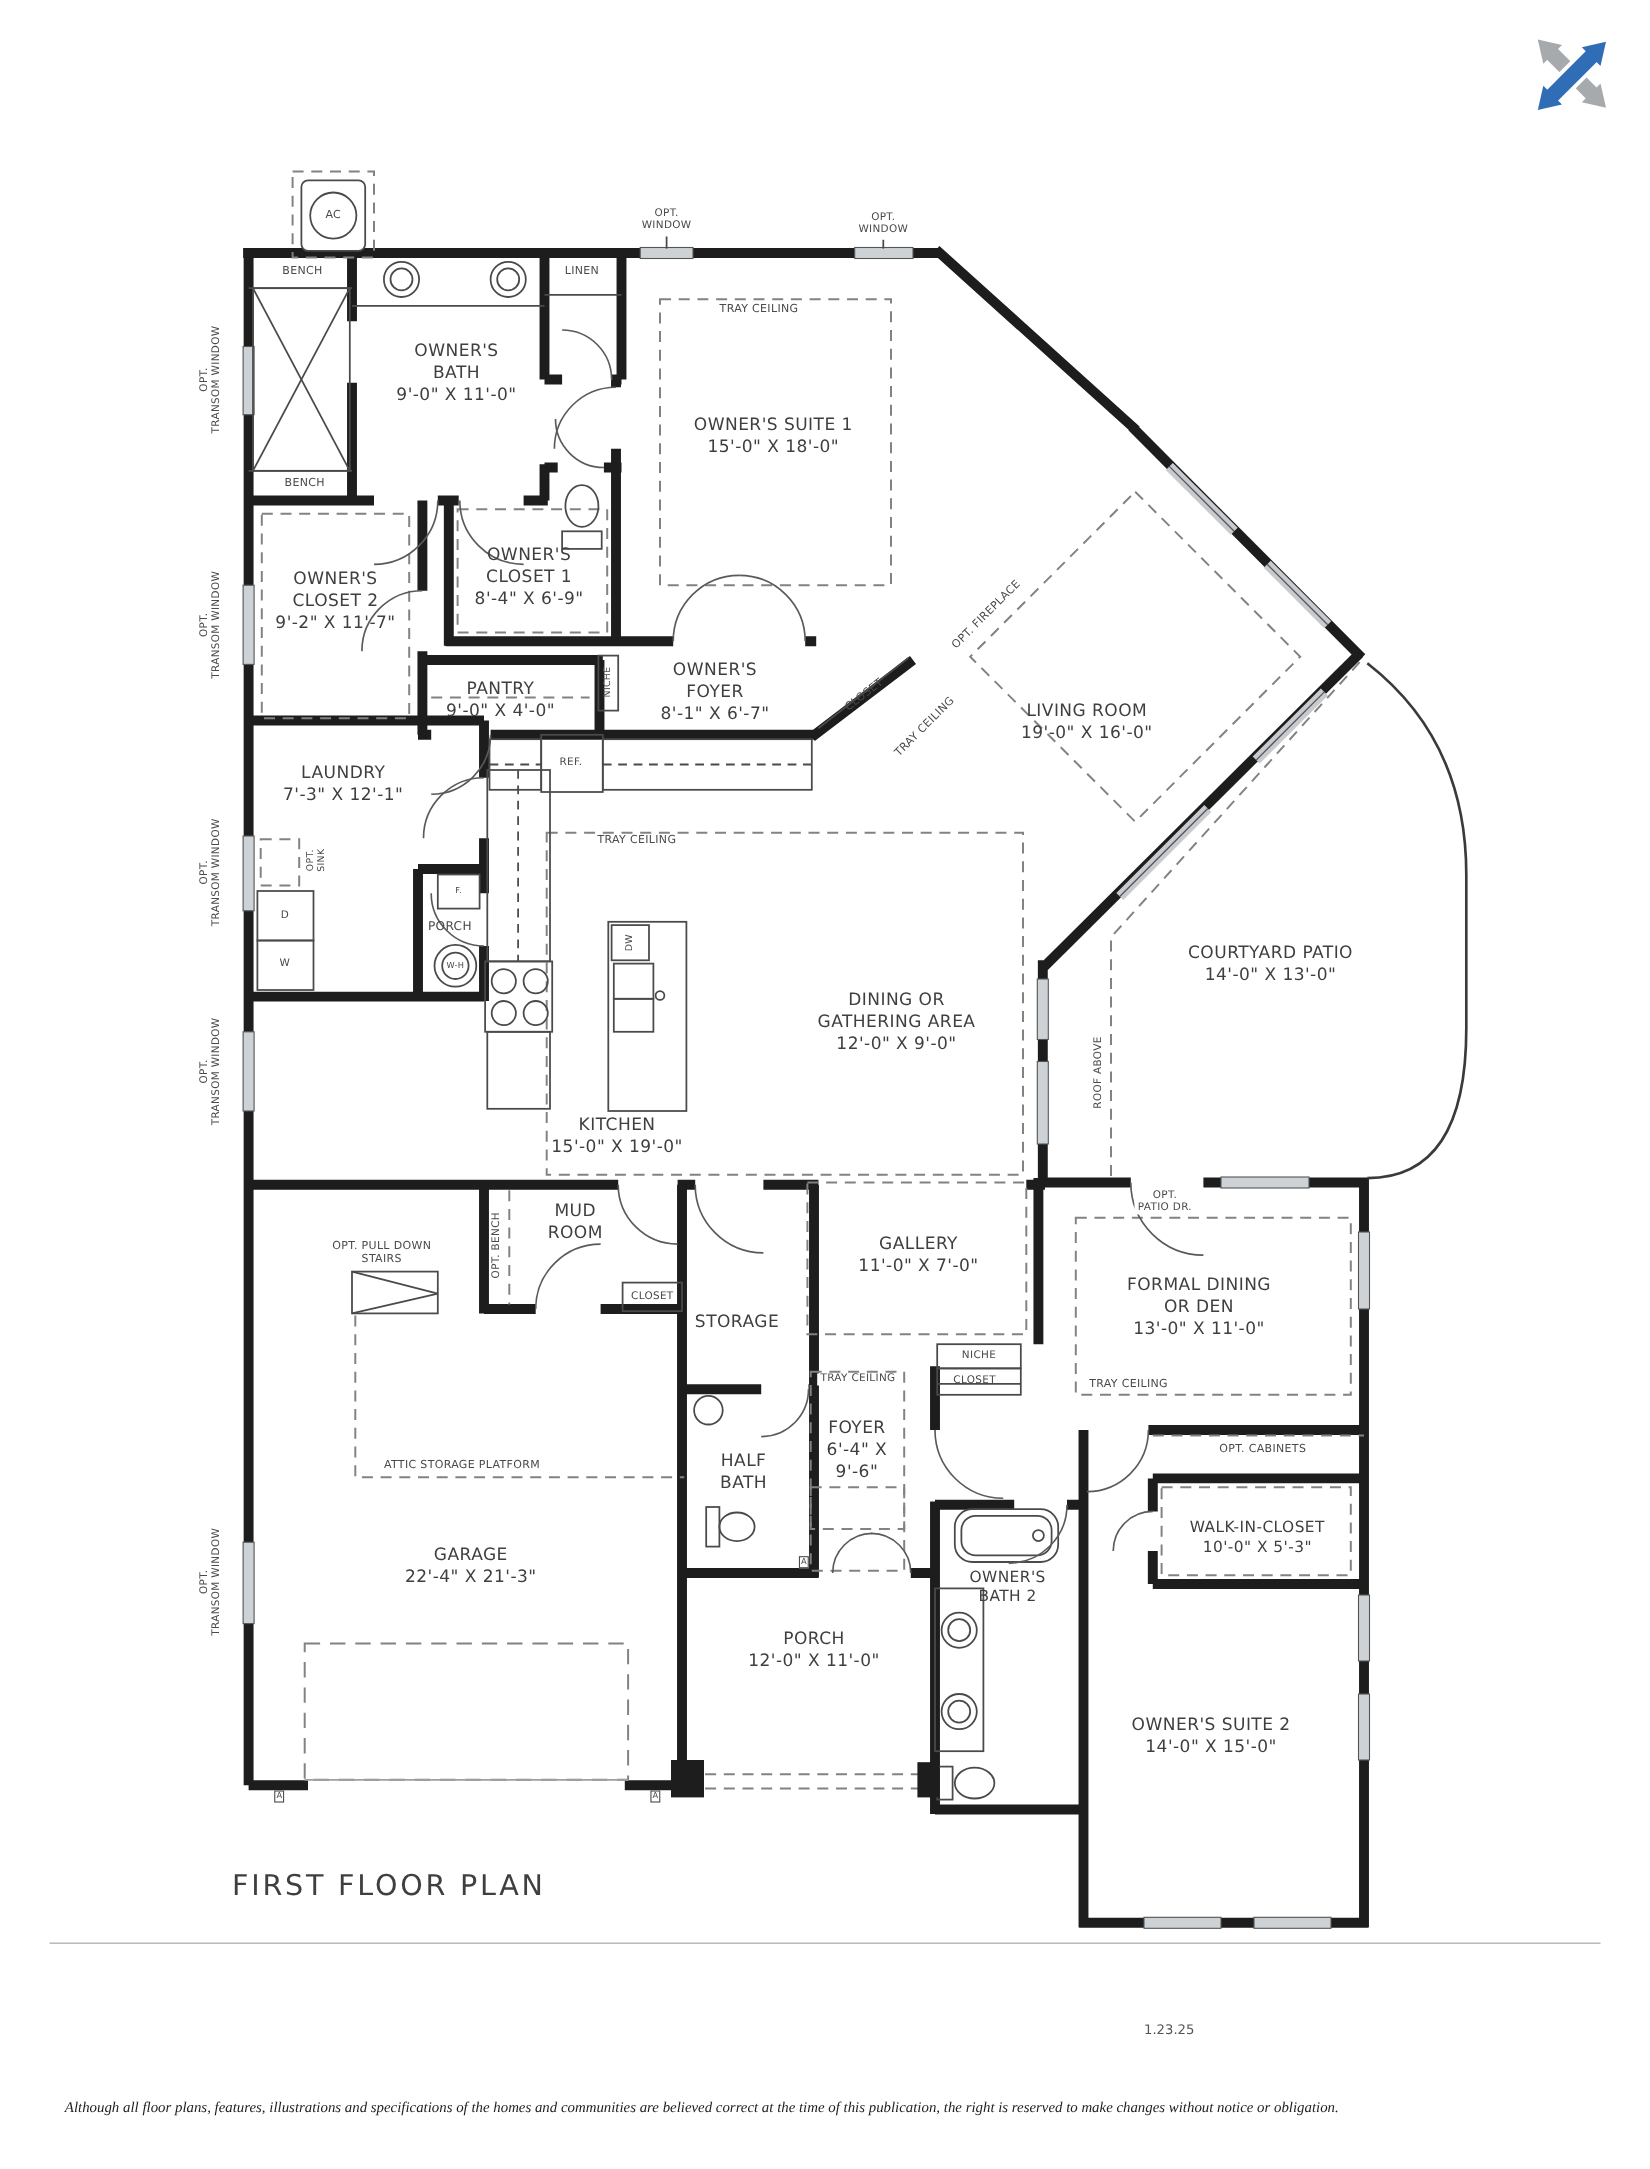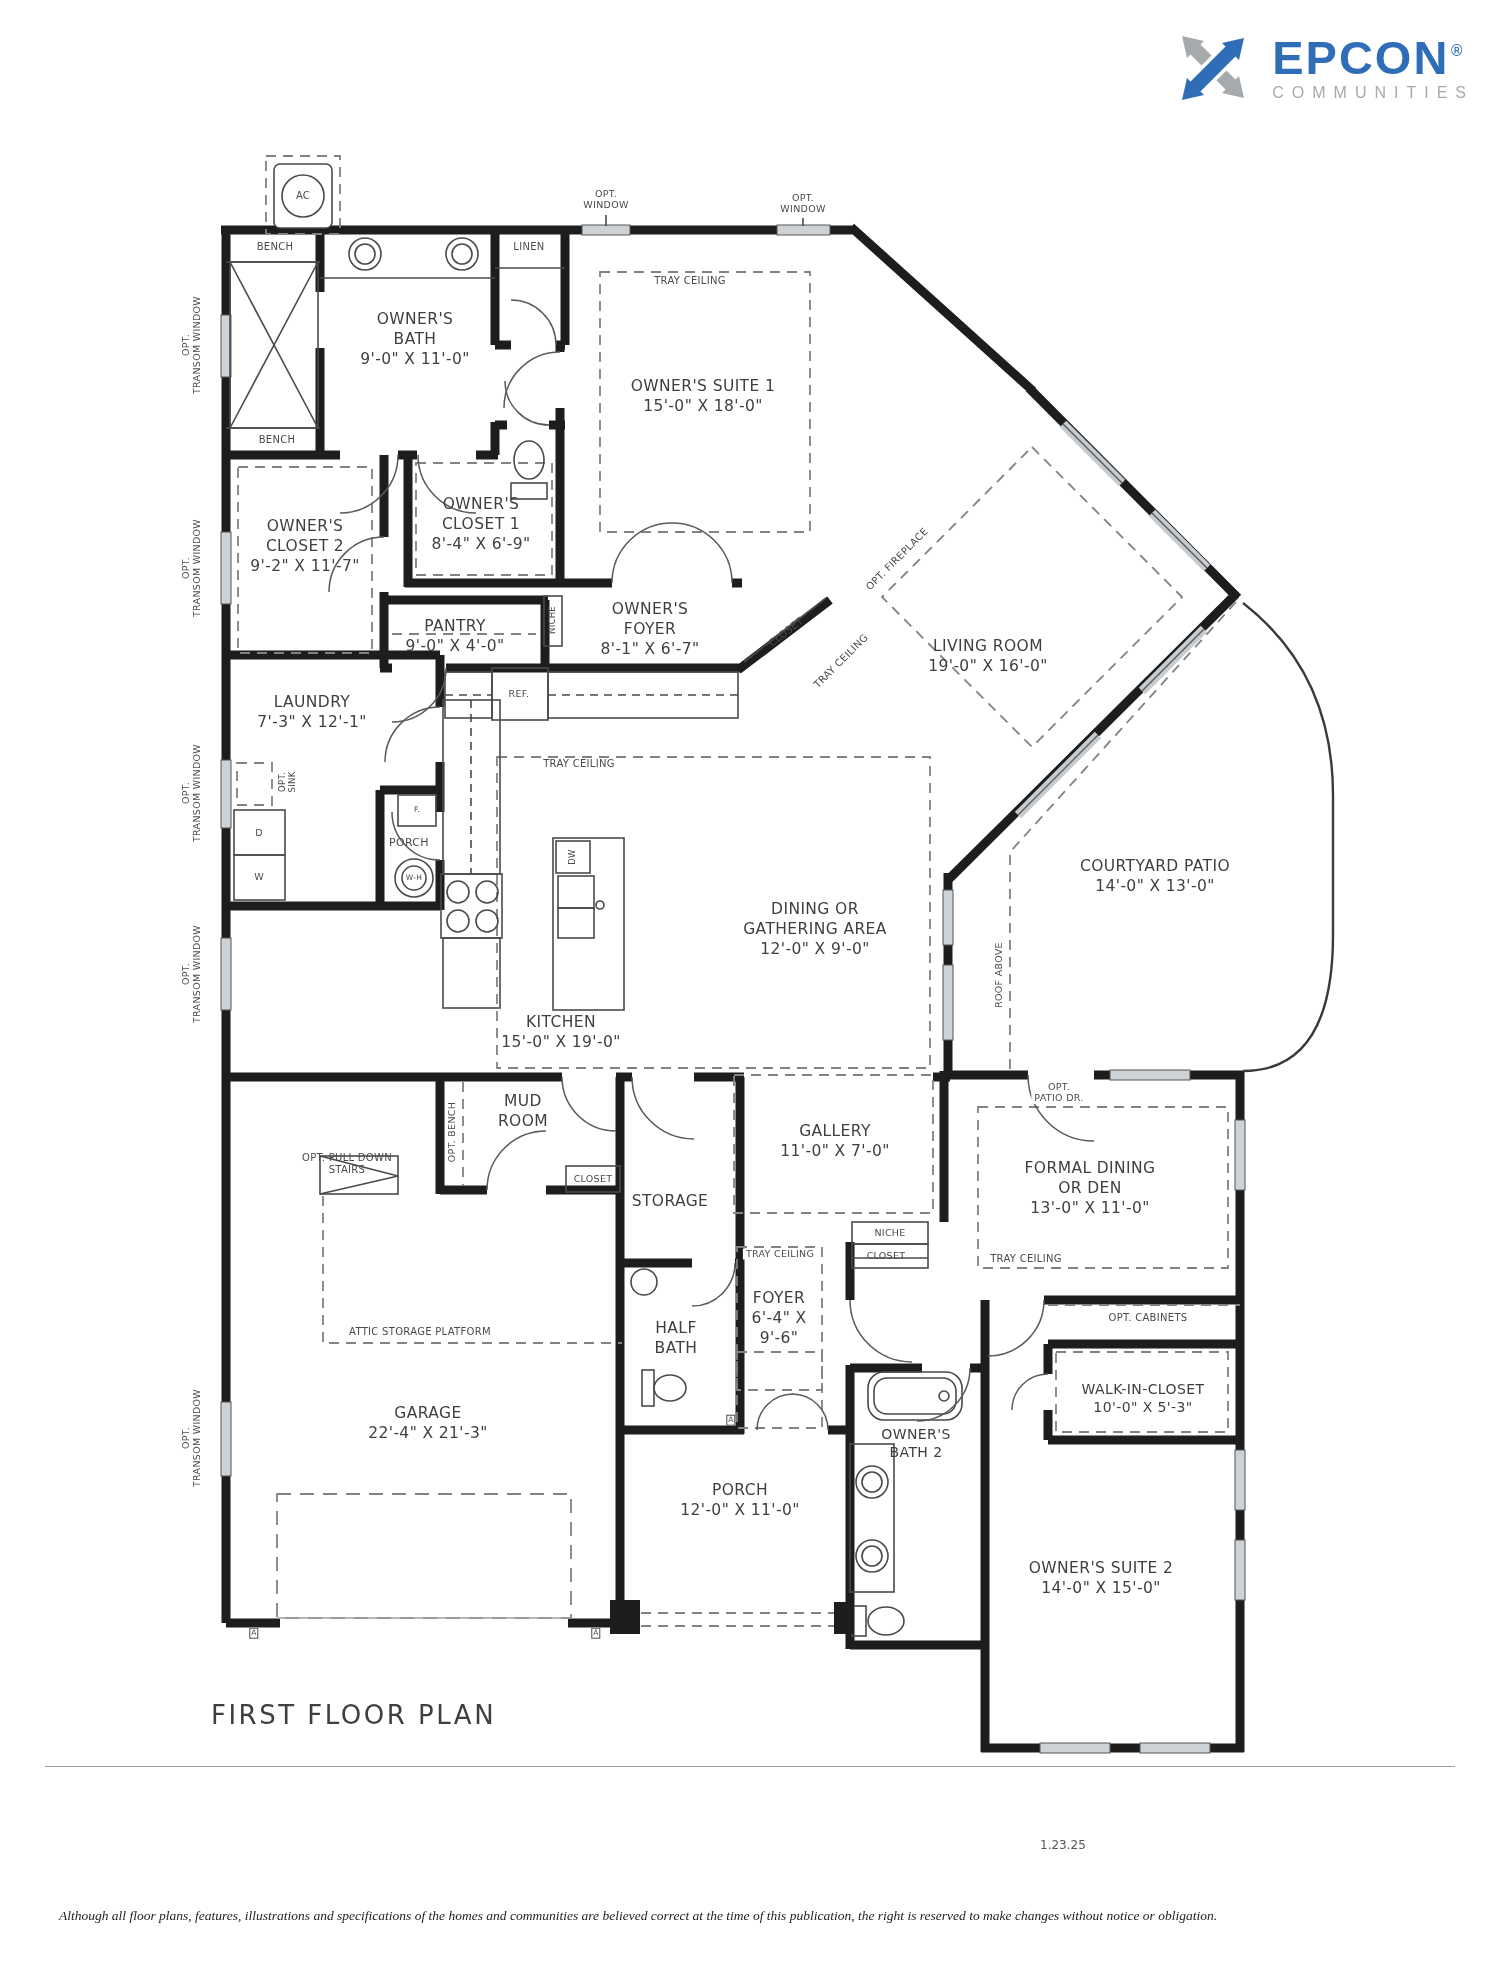--- a/index.html
+++ b/index.html
@@ -40,26 +40,20 @@
   <div class="logo">
     <svg width="90" height="92" viewBox="0 0 90 92">
       <line x1="23" y1="23" x2="67" y2="67" stroke="#a7aaad" stroke-width="14"></line>
       <path d="M14 14 L36 19 L19 36 Z" fill="#a7aaad"></path>
       <path d="M76 76 L54 71 L71 54 Z" fill="#a7aaad"></path>
       <line x1="23" y1="69" x2="67" y2="25" stroke="#ffffff" stroke-width="21"></line>
       <line x1="23" y1="69" x2="67" y2="25" stroke="#2f6eb6" stroke-width="14"></line>
       <path d="M76 16 L54 21 L71 38 Z" fill="#2f6eb6"></path>
       <path d="M14 78 L36 73 L19 56 Z" fill="#2f6eb6"></path>
     </svg>
-    <div class="logo-text">
-      <div>
-        <span class="brand" style="color:#2f6eb6">EPCON</span><span class="reg" style="color:#2f6eb6">®</span>
-      </div>
-      <div class="tagline" style="color:#a7aaad">COMMUNITIES</div>
-    </div>
   </div>
 
   <svg class="plan-svg" viewBox="0 0 1500 1972">
 
     <g stroke="#1d1d1d" stroke-width="9" fill="none" stroke-linecap="butt">
       <path d="
         M226 226 L226 1623
         M221 230 L855 230
         M851 227 L1033 391
         M1029 388 L1238 598
@@ -415,21 +409,21 @@
   <div class="ann s9" style="left:259px;top:877px">W</div>
   <div class="ann s8 v" style="left:573px;top:857px">DW</div>
   <div class="ann s9 v wb" style="left:999px;top:975px">ROOF ABOVE</div>
   <div class="ann s9 wb" style="left:1059px;top:1093px">OPT.
 PATIO DR.</div>
   <div class="ann s9 v" style="left:452px;top:1132px">OPT. BENCH</div>
   <div class="ann s9" style="left:593px;top:1179px">CLOSET</div>
   <div class="ann s9" style="left:890px;top:1233px">NICHE</div>
   <div class="ann s9" style="left:886px;top:1256px">CLOSET</div>
   <div class="ann s10 wb" style="left:1148px;top:1318px">OPT. CABINETS</div>
-  <div class="ann s10" style="left:347px;top:1163px">OPT. PULL DOWN
+  <div class="ann s10" style="left:347px;top:1139px">OPT. PULL DOWN
 STAIRS</div>
   <div class="ann s10 wb" style="left:420px;top:1332px">ATTIC STORAGE PLATFORM</div>
   <div class="ann boxa" style="left:254px;top:1633px">A</div>
   <div class="ann boxa" style="left:596px;top:1633px">A</div>
   <div class="ann boxa" style="left:731px;top:1420px">A</div>
 
   <div class="plan-title">FIRST FLOOR PLAN</div>
   <div class="divider"></div>
   <div class="date">1.23.25</div>
   <div class="disc" style="top:1908px">Although all floor plans, features, illustrations and specifications of the homes and communities are believed correct at the time of this publication, the right is reserved to make changes without notice or obligation.</div>

